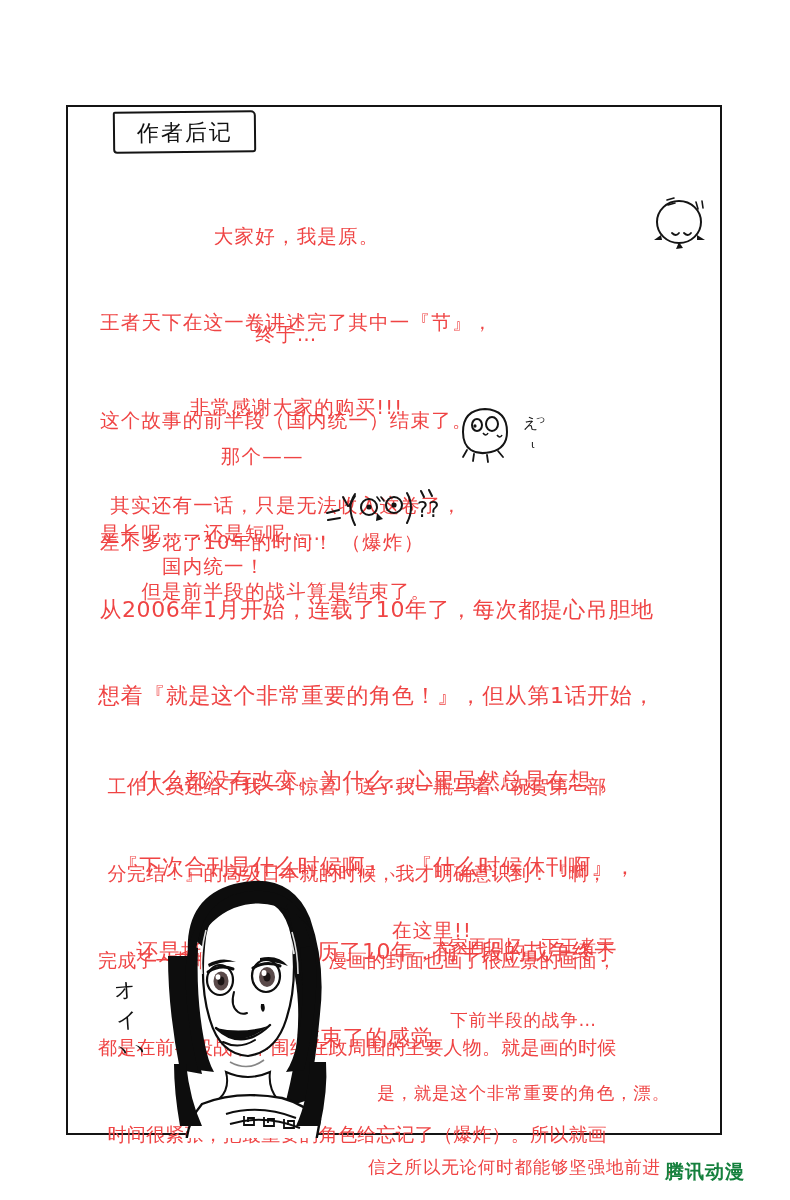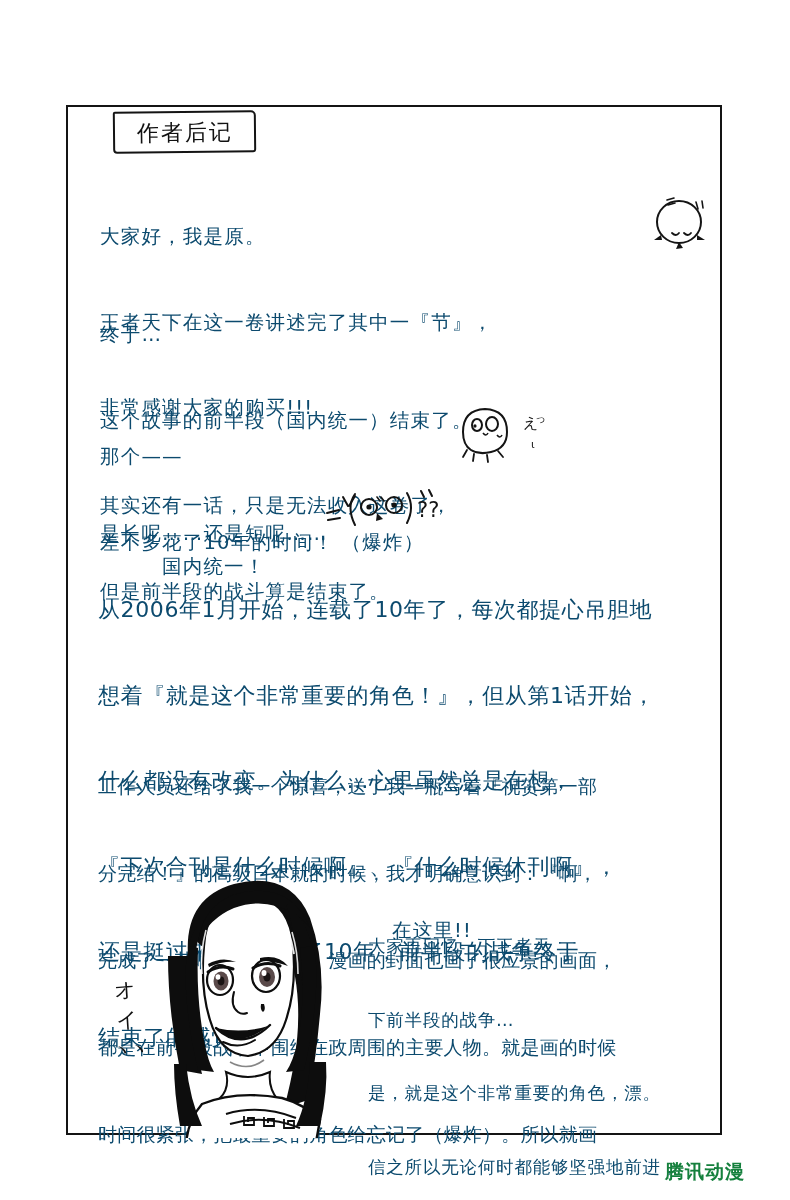--- a/index.html
+++ b/index.html
@@ -52,23 +52,24 @@
     font-size: 22px;
     letter-spacing: 2px;
     color: #111111;
     transform: rotate(-0.8deg);
     white-space: nowrap;
   }
 
   
   .tblock {
     position: absolute;
-    color: #0c4a6e;
+    color: #ef4444;
     white-space: pre;
     letter-spacing: 0.5px;
+    text-align: center;
   }
   .tline {
     white-space: pre;
     display: block;
   }
 
   
   .body-main {
     font-size: 19.5px;
     line-height: 28.5px;

